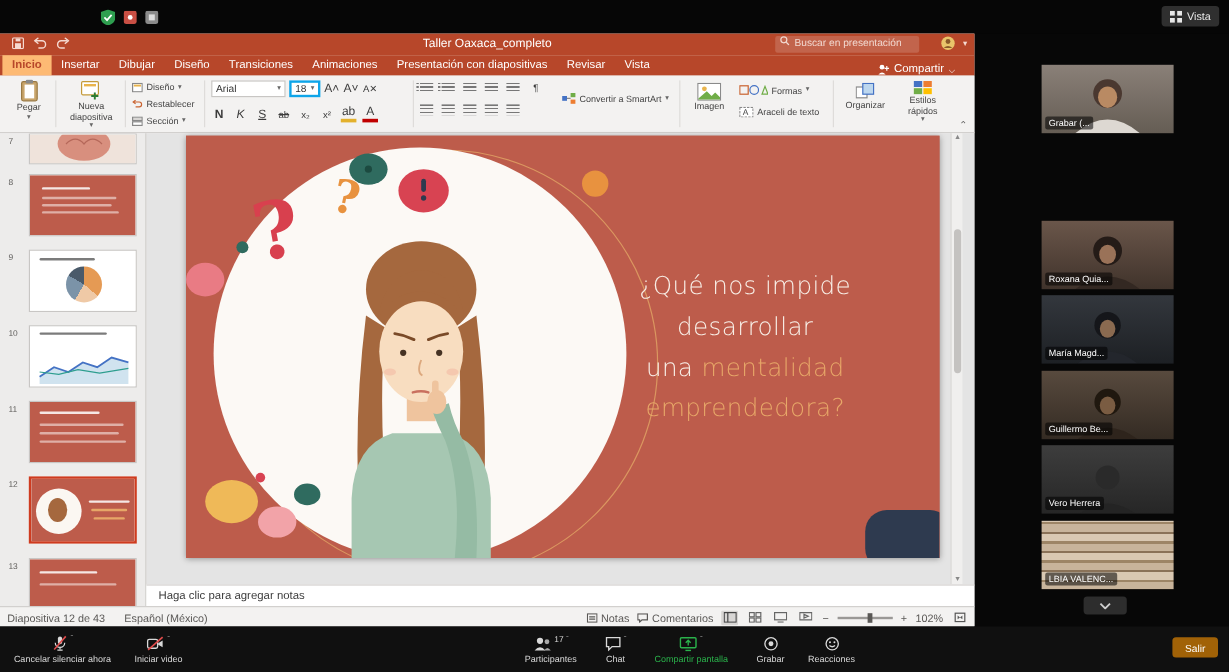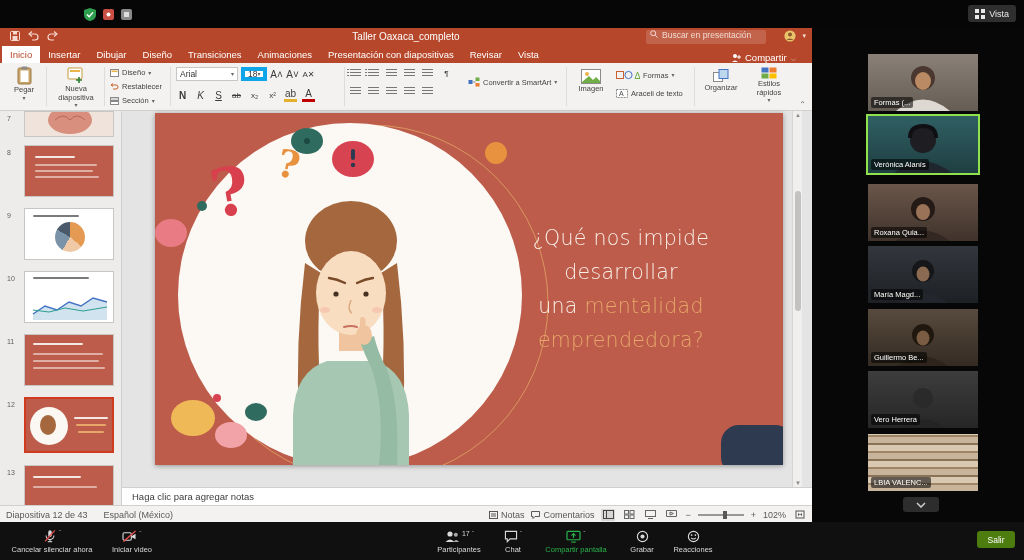--- a/index.html
+++ b/index.html
@@ -16,31 +16,31 @@
 .titlebar{position:absolute;left:0;top:0;width:100%;height:18px;background:#B7472A}
 .qat{position:absolute;left:10px;top:3px;display:flex;gap:8px;align-items:center}
 .ppt-title{position:absolute;left:0;right:0;top:0;height:18px;line-height:18px;text-align:center;color:#fff;font-size:10px}
 .searchbox{position:absolute;left:646px;top:2px;width:120px;height:14px;background:rgba(255,255,255,.16);border-radius:2px;display:flex;align-items:flex-start;padding:0 4px;gap:4px}
 .searchbox input{flex:1;background:transparent;border:0;outline:0;color:#fff;font-size:8.5px;width:90px}
 .searchbox input::placeholder{color:#f2d9d1}
 .tb-right{position:absolute;right:6px;top:2px;display:flex;gap:6px;align-items:center}
 
 .tabs{position:absolute;left:0;top:18px;width:100%;height:17px;background:#B7472A;display:flex;align-items:stretch;padding-left:2px}
 .tab{color:#fff;font-size:9.5px;padding:0 8px;display:flex;align-items:center;cursor:pointer;white-space:nowrap}
-.tab.active{background:#ffffff;color:#B7472A;font-weight:normal}
+.tab.active{background:#fdba74;color:#B7472A;font-weight:bold}
 .compartir{position:absolute;right:16px;top:18px;height:17px;display:flex;align-items:flex-end;gap:4px;color:#fff;font-size:9.5px;cursor:pointer}
 
 .ribbon{position:absolute;left:0;top:35px;width:100%;height:48px;background:#F3F2F1;border-bottom:1px solid #D2D0CE}
 .rsep{position:absolute;top:4px;bottom:4px;width:1px;background:#DEDCDA}
 .rg{position:absolute;display:flex;flex-direction:column;align-items:center;color:#444}
 .rlabel{font-size:7.5px;color:#444;text-align:center;line-height:1.15;margin-top:1px}
 .caret{font-size:6px;color:#666;line-height:1}
 .rrow{position:absolute;display:flex;align-items:center;gap:3px;font-size:7.5px;color:#444;white-space:nowrap}
 .fontbox{width:62px;height:14px;background:#fff;border:1px solid #C8C6C4;font-size:8.5px;color:#333;display:flex;align-items:center;justify-content:space-between;padding:0 3px}
-.sizebox{width:26px;height:14px;background:#fff;border:4px solid #0ea5e9;font-size:8.5px;color:#333;display:flex;align-items:center;justify-content:space-between;padding:0 3px}
+.sizebox{width:26px;height:14px;background:#fff;border:2px solid #0ea5e9;font-size:8.5px;color:#333;display:flex;align-items:center;justify-content:space-between;padding:0 3px}
 .fmt{font-size:10px;color:#3b3b3b;width:13px;text-align:center}
 .il{width:11px;height:9px;display:inline-block;background:repeating-linear-gradient(to bottom,#777 0,#777 1px,transparent 1px,transparent 3px)}
 .ilb{position:relative}
 .ilb::before{content:"";position:absolute;left:-3px;top:0;width:2px;height:9px;background:repeating-linear-gradient(to bottom,#777 0,#777 1px,transparent 1px,transparent 3px)}
 .ribbon-collapse{position:absolute;right:6px;bottom:1px;font-size:8px;color:#666}
 
 
 .workspace{position:absolute;left:0;top:83px;width:100%;height:376px;background:#E4E4E4}
 .thumbs{position:absolute;left:0;top:0;width:122px;height:394px;background:#EDECEB;border-right:1px solid #D2D0CE;overflow:hidden}
 .throw{position:absolute;left:0;width:122px;height:52px}
@@ -81,21 +81,21 @@
 .v5{background:linear-gradient(#3d3d3d,#262626)}
 .collapse-btn{position:absolute;left:903px;top:497px;width:36px;height:15px;background:#2d2d2d;border-radius:3px;display:flex;align-items:center;justify-content:center;cursor:pointer}
 
 
 .ztoolbar{position:absolute;left:0;top:522px;width:1024px;height:38px;background:#101010}
 .zbtn{position:absolute;top:3px;height:33px;display:flex;flex-direction:column;align-items:center;justify-content:center;gap:2px;color:#d9d9d9;font-size:7.5px;cursor:pointer;white-space:nowrap}
 .zico{display:flex;align-items:flex-start;gap:2px}
 .zcaret{font-size:7px;color:#9a9a9a;line-height:1}
 .badge{font-size:7px;color:#d9d9d9}
 .green{color:#2AB24B}
-.leave{position:absolute;right:9px;top:9px;width:38px;height:17px;background:#4d7c0f;color:#fff;font-size:8.5px;border-radius:3px;display:flex;align-items:center;justify-content:center;cursor:pointer}
+.leave{position:absolute;right:9px;top:9px;width:38px;height:17px;background:#a16207;color:#fff;font-size:8.5px;border-radius:3px;display:flex;align-items:center;justify-content:center;cursor:pointer}
 </style>
 </head>
 <body>
 
 <div class="screen">
 
   <div class="topstrip">
     <div class="tsicons">
       <svg width="12" height="13" viewBox="0 0 12 13">
           <path d="M6 0 L12 2 V7 C12 10.5 9 12.5 6 13 C3 12.5 0 10.5 0 7 V2 Z" fill="#2E9E4F"></path>
@@ -536,29 +536,21 @@
       </div>
     </div>
   </div>
 
   <div class="video v0" style="top:54px">
     <svg width="110" height="57" viewBox="0 0 110 57">
         <circle cx="55" cy="24" r="12" fill="#4a3830"></circle>
         <path d="M28,57 Q55,34 82,57 Z" fill="#ddd8d2"></path>
         <ellipse cx="55" cy="27" rx="8" ry="9" fill="#b98a63"></ellipse>
       </svg>
-    <span class="vname">Formas (...</span>
-  </div>
-  <div class="video v1 speaking" style="top:114px">
-    <svg width="110" height="57" viewBox="0 0 110 57">
-        <circle cx="55" cy="24" r="13" fill="#1d1d22"></circle>
-        <path d="M26,57 Q55,34 84,57 Z" fill="#20262e"></path>
-        <path d="M42,22 Q42,10 55,10 Q68,10 68,22" stroke="#101014" stroke-width="4" fill="none"></path>
-      </svg>
-    <span class="vname">Verónica Alanís</span>
+    <span class="vname">Grabar (...</span>
   </div>
   <div class="video v2" style="top:184px">
     <svg width="110" height="57" viewBox="0 0 110 57">
         <circle cx="55" cy="25" r="12" fill="#241b17"></circle>
         <path d="M28,57 Q55,36 82,57 Z" fill="#332822"></path>
         <ellipse cx="55" cy="28" rx="7" ry="8" fill="#9a7258"></ellipse>
       </svg>
     <span class="vname">Roxana Quia...</span>
   </div>
   <div class="video v3" style="top:246px">

